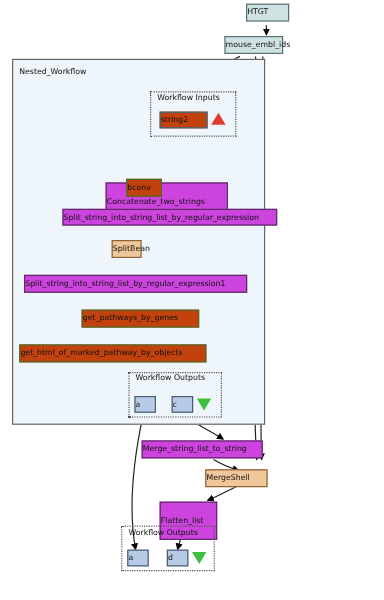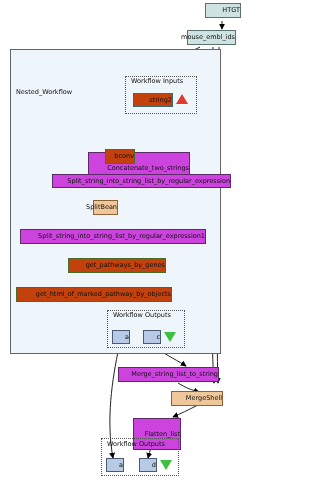--- a/index.html
+++ b/index.html
@@ -9,21 +9,21 @@
     font-family:"DejaVu Sans", sans-serif;
     position:relative;
     overflow:hidden;
   }
   #canvas{position:absolute;inset:0;width:266px;height:500px;}
   svg.edges{position:absolute;left:0;top:0;width:266px;height:500px;pointer-events:none;}
 
   .node{
     position:absolute;
     box-sizing:border-box;
-    display:flex;align-items:center;justify-content:flex-end;
+    display:flex;align-items:center;justify-content:flex-start;
     border:1px solid #3a3a3a;
     font-size:6.5px;
     line-height:1;
     color:#111111;
     white-space:nowrap;
     letter-spacing:0px;
     text-align:center;
   }
   .n-proc{background:#cc44dd;border-color:#5c2a66;}
   .n-green{background:#c2410c;border-color:#4b6b2a;}
@@ -36,21 +36,20 @@
     position:absolute;
     box-sizing:border-box;
     background:#eef5fb;
     border:1px solid #666666;
   }
   .group-title{
     position:absolute;
     font-size:6.5px;
     color:#111111;
     white-space:nowrap;
-    margin-top:32px;
   }
   .dash-box{
     position:absolute;
     box-sizing:border-box;
     border:1px dotted #555555;
     background:transparent;
   }
   .dash-label{
     position:absolute;
     font-size:6.5px;

